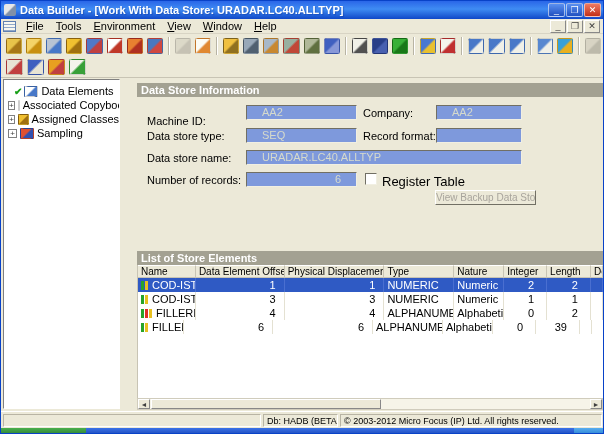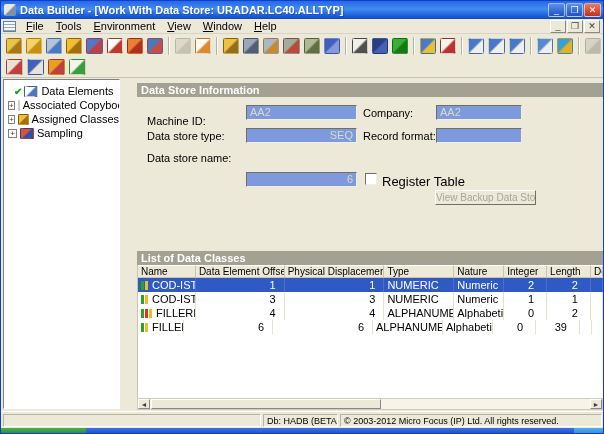--- a/index.html
+++ b/index.html
@@ -59,25 +59,25 @@
   
   .sec-header { position:absolute; left:136px; width:466px; height:14px;
     background:#a3a192; color:#fff; font-weight:bold; font-size:11px;
     line-height:14px; padding-left:4px; }
   #info-header { top:82px; }
   #list-header { top:250px; }
 
   
   .flabel { position:absolute; font-size:11px; color:#000; white-space:nowrap; }
   .ffield { position:absolute; height:15px; background:#7e99dc; color:#d6dacb;
-    font-size:11px; line-height:13px; padding:0 3px; white-space:nowrap; overflow:hidden;
+    font-size:11px; line-height:13px; padding:0 15px; white-space:nowrap; overflow:hidden;
     border:1px solid; border-color:#716f64 #f1efe2 #f1efe2 #716f64; }
   #lbl-f0 { left:146px; top:106px;margin-top:8px; }  #fld-f0 { left:245px; top:104px; width:111px; }
   #lbl-f1 { left:362px; top:106px; }  #fld-f1 { left:435px; top:104px; width:86px; }
-  #lbl-f2 { left:146px; top:129px; }  #fld-f2 { left:245px; top:127px; width:111px;text-align:right; }
+  #lbl-f2 { left:146px; top:129px; }  #fld-f2 { left:245px; top:127px; width:111px; }
   #lbl-f3 { left:362px; top:129px; }  #fld-f3 { left:435px; top:127px; width:86px; }
   #lbl-f4 { left:146px; top:151px; }  #fld-f4 { left:245px; top:149px; width:276px; }
   #lbl-f5 { left:146px; top:173px; }  #fld-f5 { left:245px; top:171px; width:111px; text-align:right; }
   #reg-checkbox { position:absolute; left:364px; top:172px; width:12px; height:12px;
     background:#fff; border:1px solid; border-color:#716f64 #f1efe2 #f1efe2 #716f64; }
   #reg-label { position:absolute; left:381px; top:173px; font-size:13px; }
   #backup-btn { position:absolute; left:434px; top:189px; width:101px; height:15px;
     background:#ece9d8; color:#a8a49c; font-size:10px; text-align:center; line-height:13px;
     border:1px solid; border-color:#fff #716f64 #716f64 #fff; white-space:nowrap; overflow:hidden; }
 
@@ -219,27 +219,29 @@
 
   <span class="flabel" id="lbl-f0">Machine ID:</span>
   <span class="ffield" id="fld-f0">AA2</span>
   <span class="flabel" id="lbl-f1">Company:</span>
   <span class="ffield" id="fld-f1">AA2</span>
   <span class="flabel" id="lbl-f2">Data store type:</span>
   <span class="ffield" id="fld-f2">SEQ</span>
   <span class="flabel" id="lbl-f3">Record format:</span>
   <span class="ffield" id="fld-f3"></span>
   <span class="flabel" id="lbl-f4">Data store name:</span>
+  <span class="ffield" id="fld-f4">URADAR.LC40.ALLTYP</span>
+  <span class="flabel" id="lbl-f5">Number of records:</span>
   <span class="ffield" id="fld-f5">6</span>
 
   <span id="reg-checkbox"></span>
   <span id="reg-label">Register Table</span>
   <span id="backup-btn">View Backup Data Store</span>
 
-  <div class="sec-header" id="list-header">List of Data Classes</div>
+  <div class="sec-header" id="list-header">List of Store Elements</div>
 
   <div id="table">
     <div id="thead">
         <span class="th" style="width: 58px;">Name</span>
         <span class="th" style="width: 89px;">Data Element Offset</span>
         <span class="th" style="width: 100px;">Physical Displacement</span>
         <span class="th" style="width: 70px;">Type</span>
         <span class="th" style="width: 50px;">Nature</span>
         <span class="th" style="width: 43px;">Integer</span>
         <span class="th" style="width: 44px;">Length</span>

